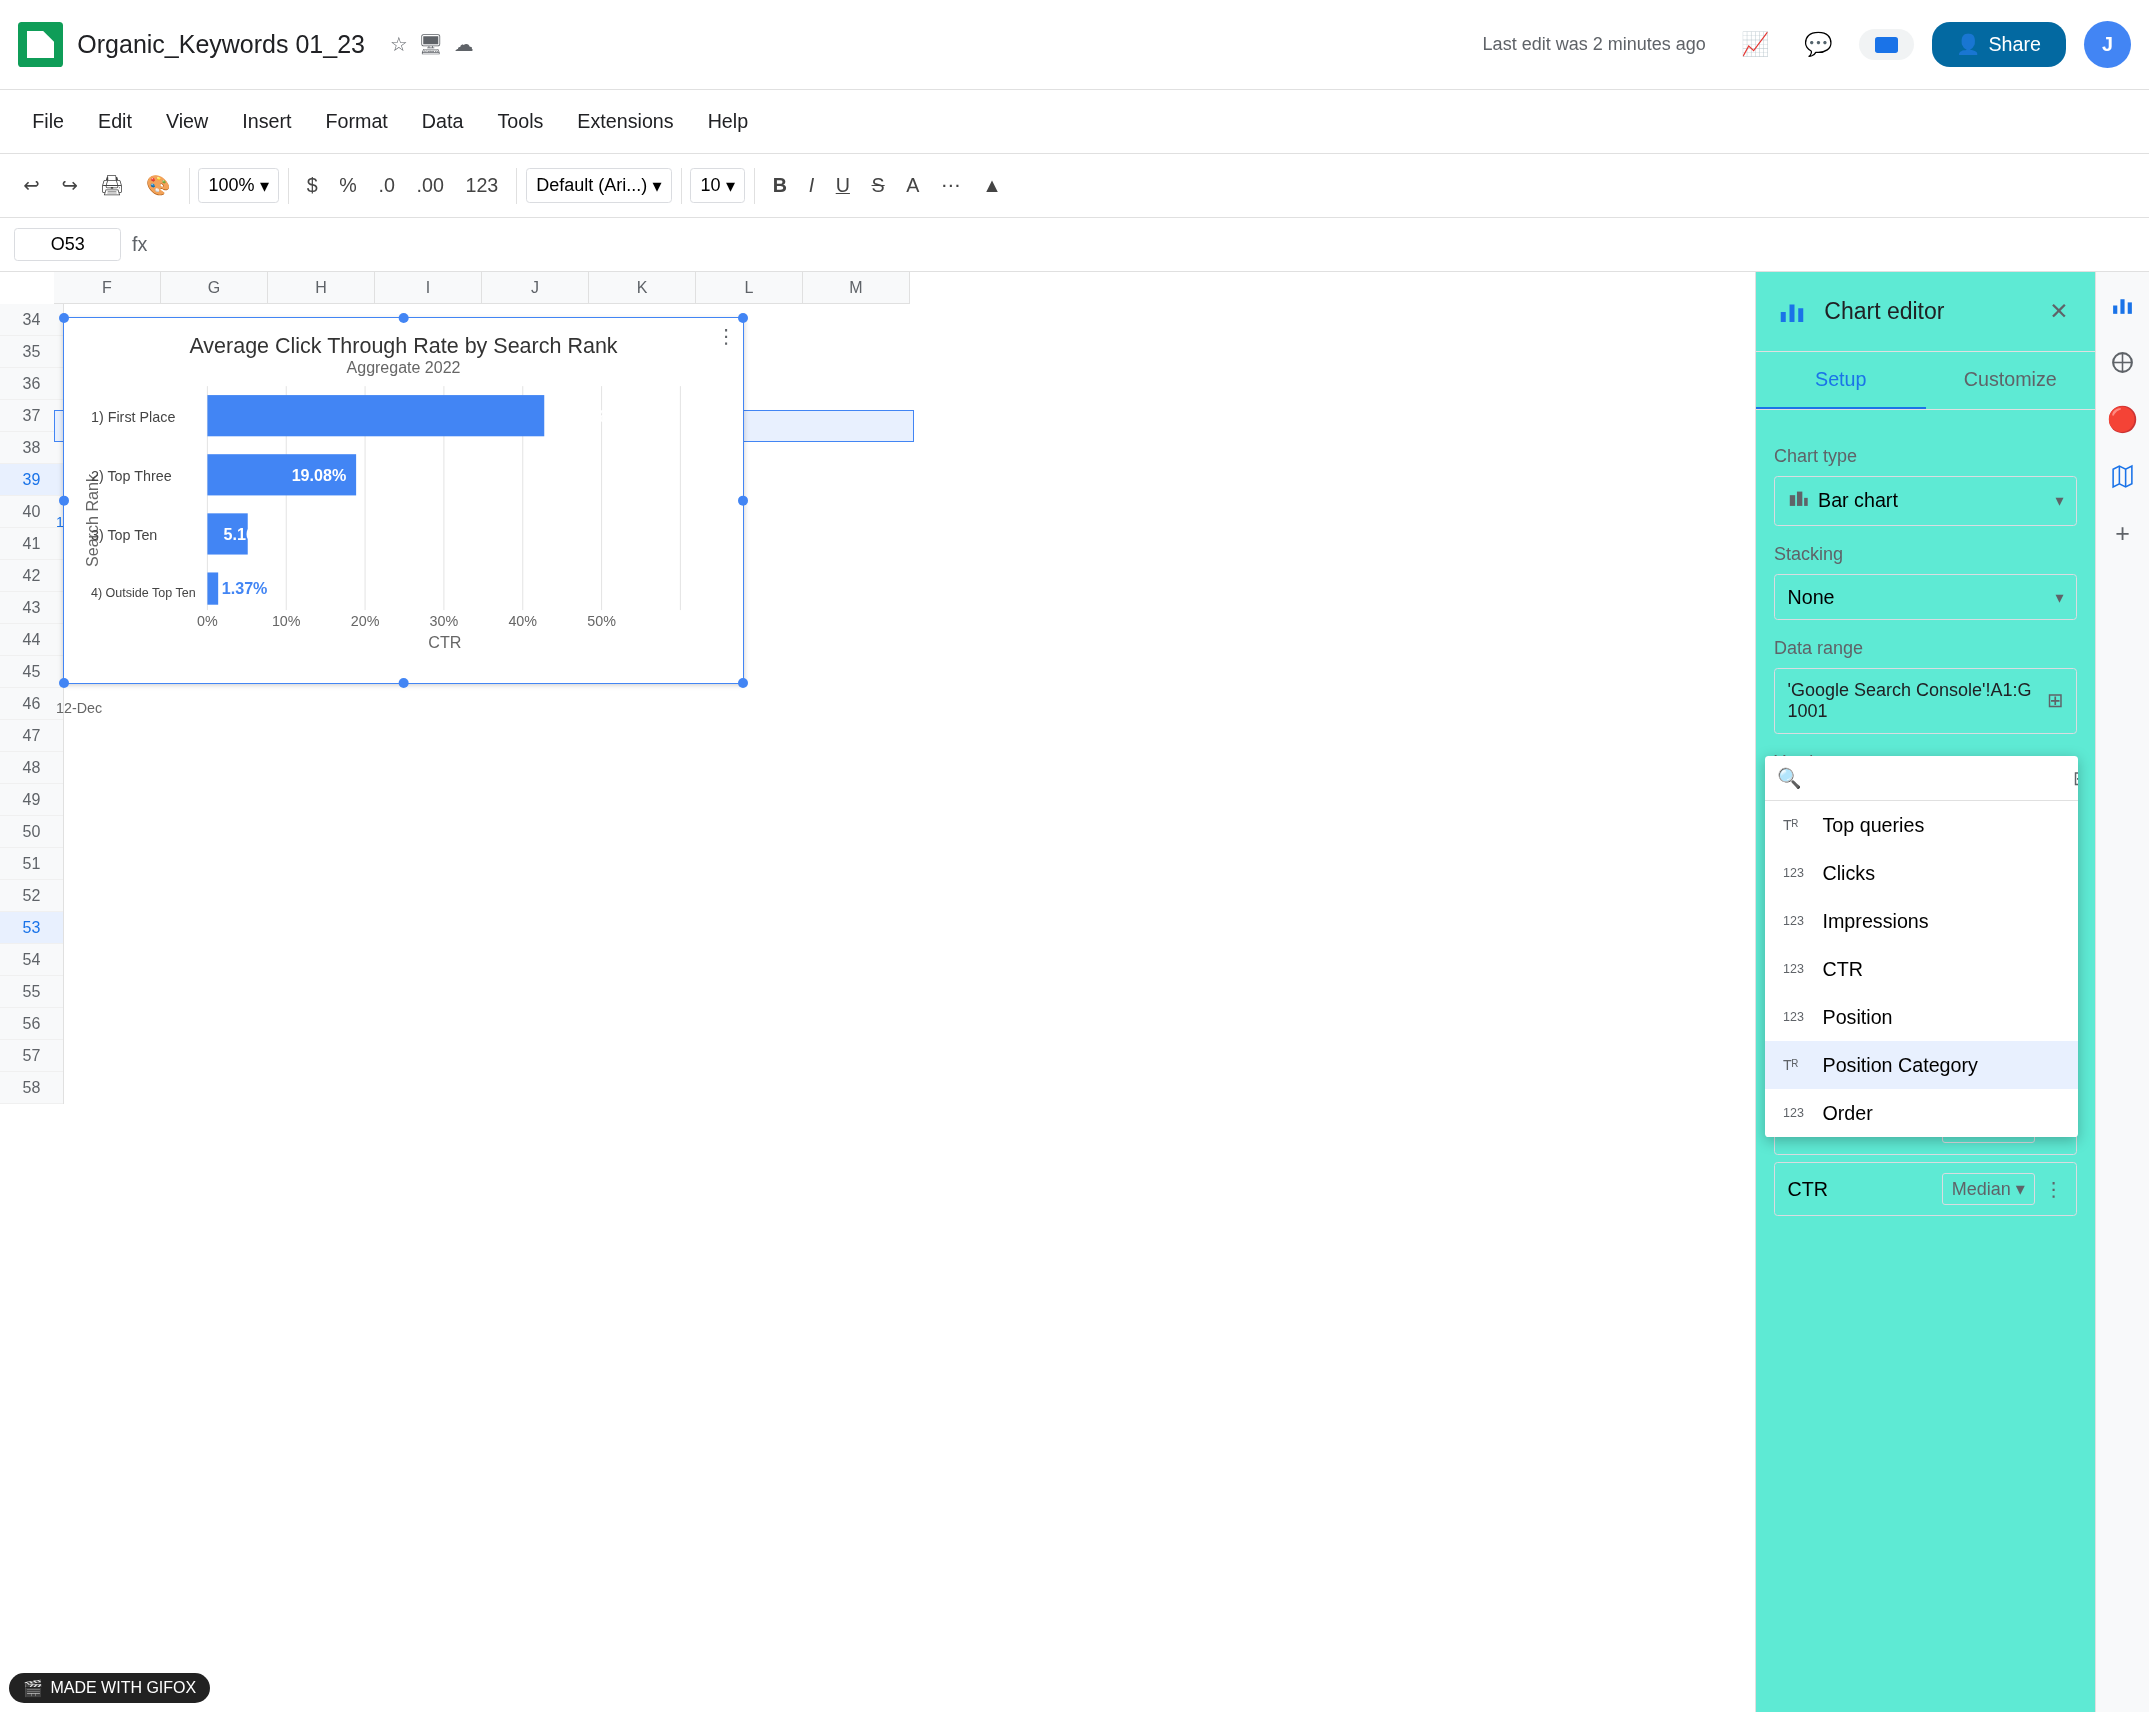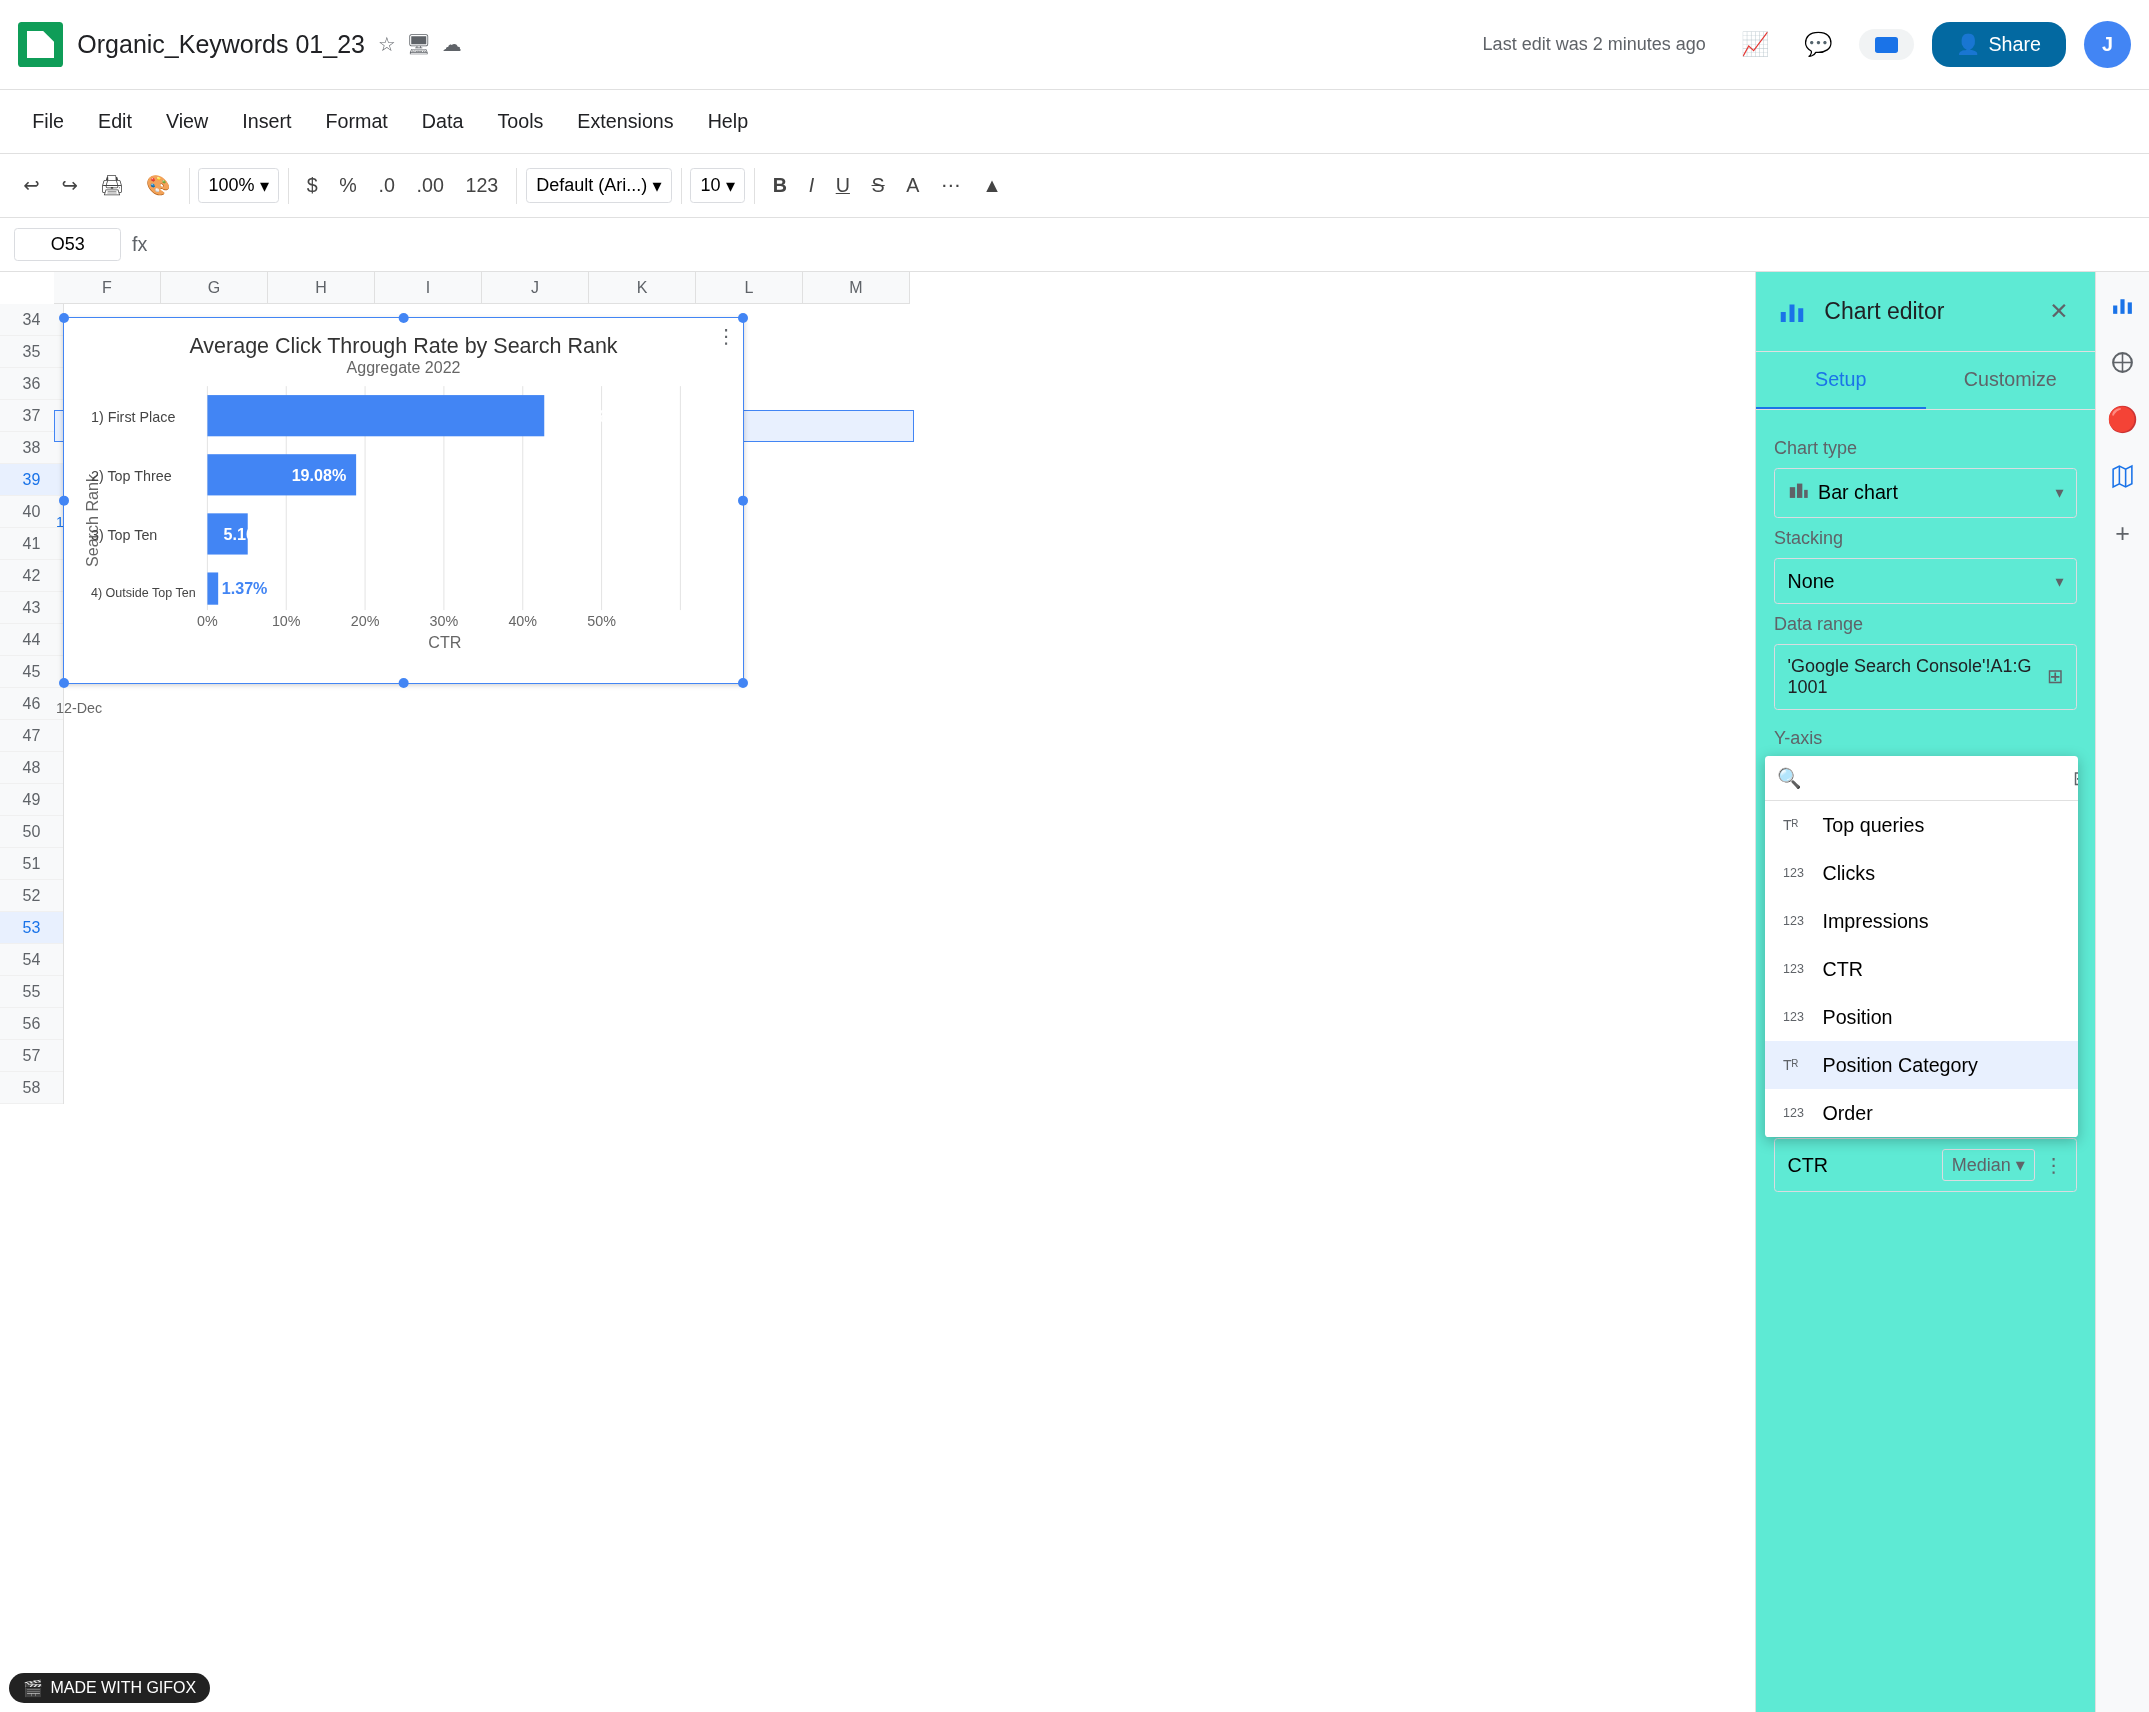--- a/index.html
+++ b/index.html
@@ -24,21 +24,21 @@
     }
     .app-icon-inner {
       width: 27px; height: 27px;
       background: #fff;
       clip-path: polygon(0 0, 60% 0, 100% 40%, 100% 100%, 0 100%);
     }
     .file-title {
       font-size: 25px;
       font-weight: 500;
       color: #202124;
-      margin-right: 13px;
+      margin-right: 25px;
     }
     .title-icons {
       display: flex; gap: 10.7px; align-items: center; margin-right: auto;
     }
     .title-icon { font-size: 19.7px; color: #5f6368; cursor: pointer; }
     .last-edit {
       font-size: 18px;
       color: #5f6368;
       margin-right: 27px;
     }
@@ -302,21 +302,21 @@
 
     
     .editor-body {
       padding: 18px;
       flex: 1;
     }
     .section-label {
       font-size: 18px;
       color: #5f6368;
       margin-bottom: 9px;
-      margin-top: 10px;
+      margin-top: 18px;
     }
     .dropdown-row {
       display: flex;
       align-items: center;
       border: 0.9px solid #dadce0;
       border-radius: 3.6px;
       padding: 10.7px 12.5px;
       cursor: pointer;
       gap: 9px;
     }

